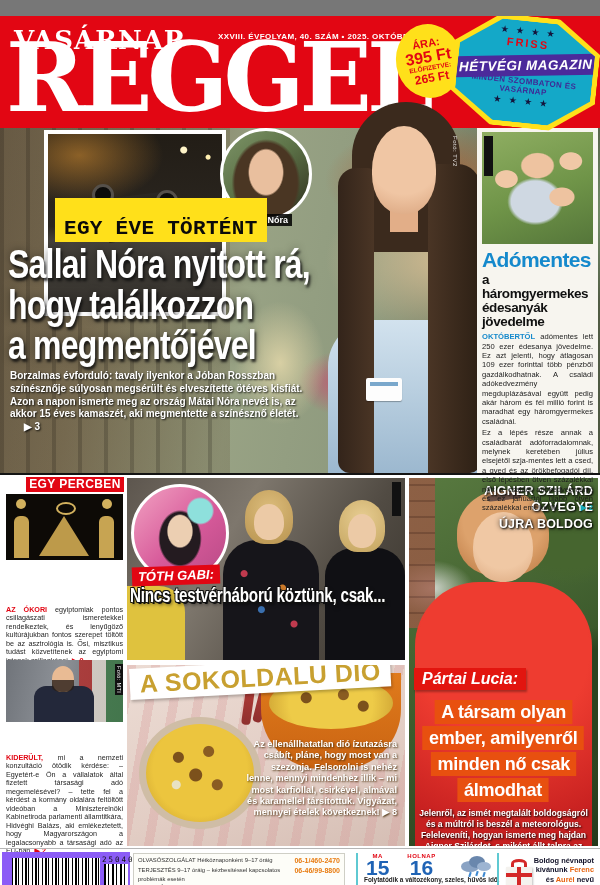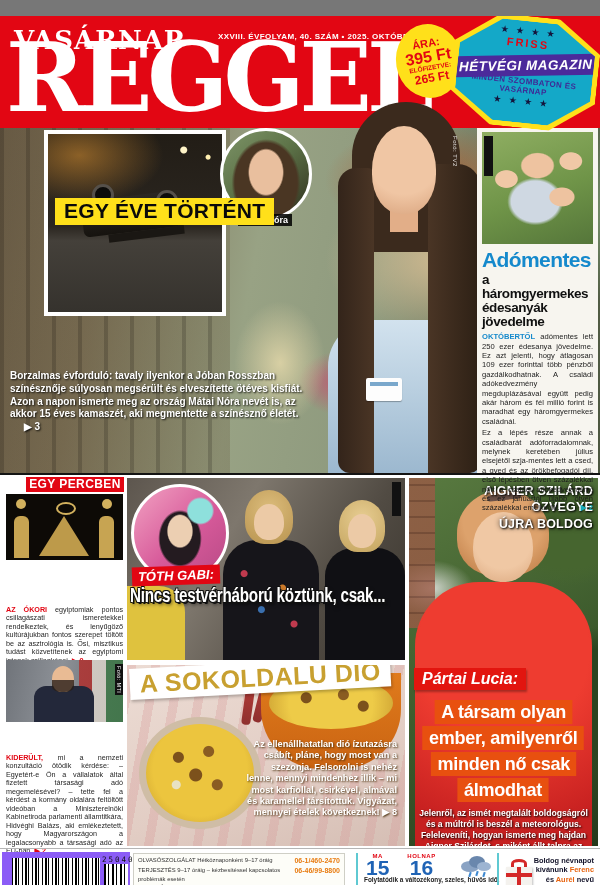--- a/index.html
+++ b/index.html
@@ -64,21 +64,21 @@
   .wheel{position:absolute;width:16px;height:16px;border-radius:50%;background:#0d0c0a;border:3px solid #55504a;}
   .w1{left:44px;top:50px;} .w2{left:108px;top:56px;}
   .girl-circle{position:absolute;left:220px;top:0px;width:86px;height:86px;border-radius:50%;border:3px solid #fff;z-index:5;
     background:
       radial-gradient(ellipse 30px 40px at 50% 48%, #e9bf9e 0 55%, transparent 60%),
       radial-gradient(ellipse 52px 66px at 50% 60%, #4a3623 0 60%, transparent 66%),
       linear-gradient(140deg,#7e9468 0%,#5d7348 45%,#30301e 100%);}
   .girl-caption{position:absolute;left:238px;top:86px;z-index:6;background:rgba(0,0,0,.85);color:#fff;
     font-size:9px;font-weight:bold;padding:1px 4px;}
   .kicker{position:absolute;z-index:6;background:#ffe01a;color:#0a0a0a;font-weight:bold;font-size:21px;
-    padding:1px 9px 2px;letter-spacing:.3px;white-space:nowrap;}
+    padding:19px 9px 2px;letter-spacing:.3px;white-space:nowrap;font-family:Liberation Mono, monospace;}
   .k1{left:55px;top:70px;} .k2{left:38px;top:99px;}
   .hero-headline{position:absolute;left:8px;top:116px;z-index:6;}
   .hl-line{display:block;color:#fff;font-weight:bold;font-size:41px;line-height:40.5px;white-space:nowrap;
     transform:scaleX(.78);transform-origin:0 50%;letter-spacing:-1px;
     text-shadow:2px 3px 3px rgba(15,15,15,.85),0 0 10px rgba(0,0,0,.4);}
   .lead-summary{position:absolute;left:10px;top:242px;width:302px;z-index:6;color:#fff;font-weight:bold;
     font-size:10px;line-height:1.28;text-shadow:1px 1px 2px rgba(0,0,0,.9);}
   .pg-arrow:before{content:"▶ ";}
   .lead-summary .pg{margin-left:14px;}
   
@@ -289,20 +289,25 @@
     <div class="name-badge"></div>
     <div class="hero-credit">Fotó: TV2</div>
     <div class="crash-photo">
       <div class="car"></div>
       <div class="wheel w1"></div>
       <div class="wheel w2"></div>
     </div>
     <div class="girl-circle"></div>
     <div class="girl-caption">Mátai Nóra</div>
     <div class="kicker k1">EGY ÉVE TÖRTÉNT</div>
+    <div class="hero-headline">
+      <span class="hl-line">Sallai Nóra nyitott rá,</span>
+      <span class="hl-line">hogy találkozzon</span>
+      <span class="hl-line">a megmentőjével</span>
+    </div>
     <div class="lead-summary">
       <span>Borzalmas évforduló: tavaly ilyenkor a Jóban Rosszban színésznője súlyosan megsérült és elveszítette ötéves kisfiát. Azon a napon ismerte meg az ország Mátai Nóra nevét is, az akkor 15 éves kamaszét, aki megmentette a színésznő életét.</span>
       <span class="pg pg-arrow">3</span>
     </div>
   </div>
 
   <div class="tax-card">
     <div class="family-photo">
       <div class="credit-tab"></div>
     </div>

